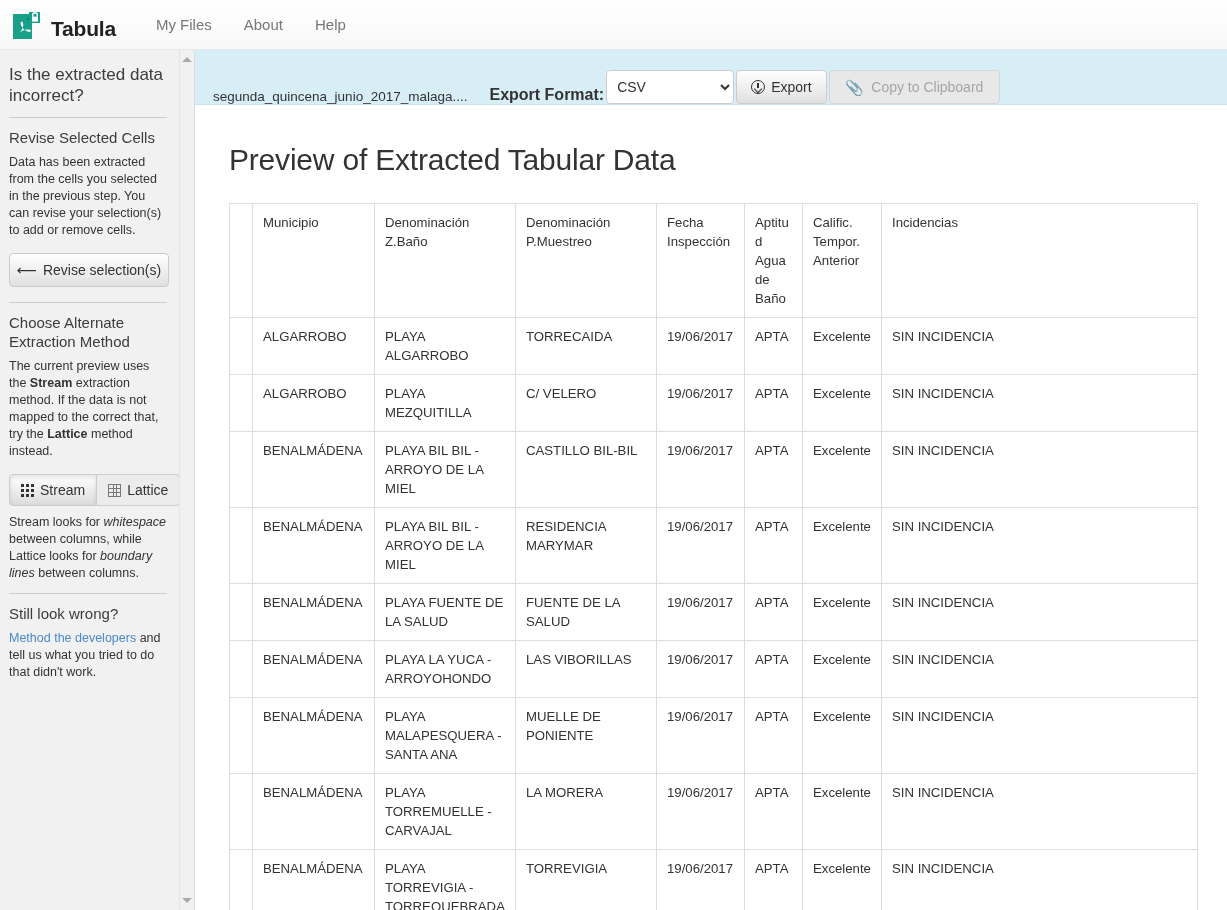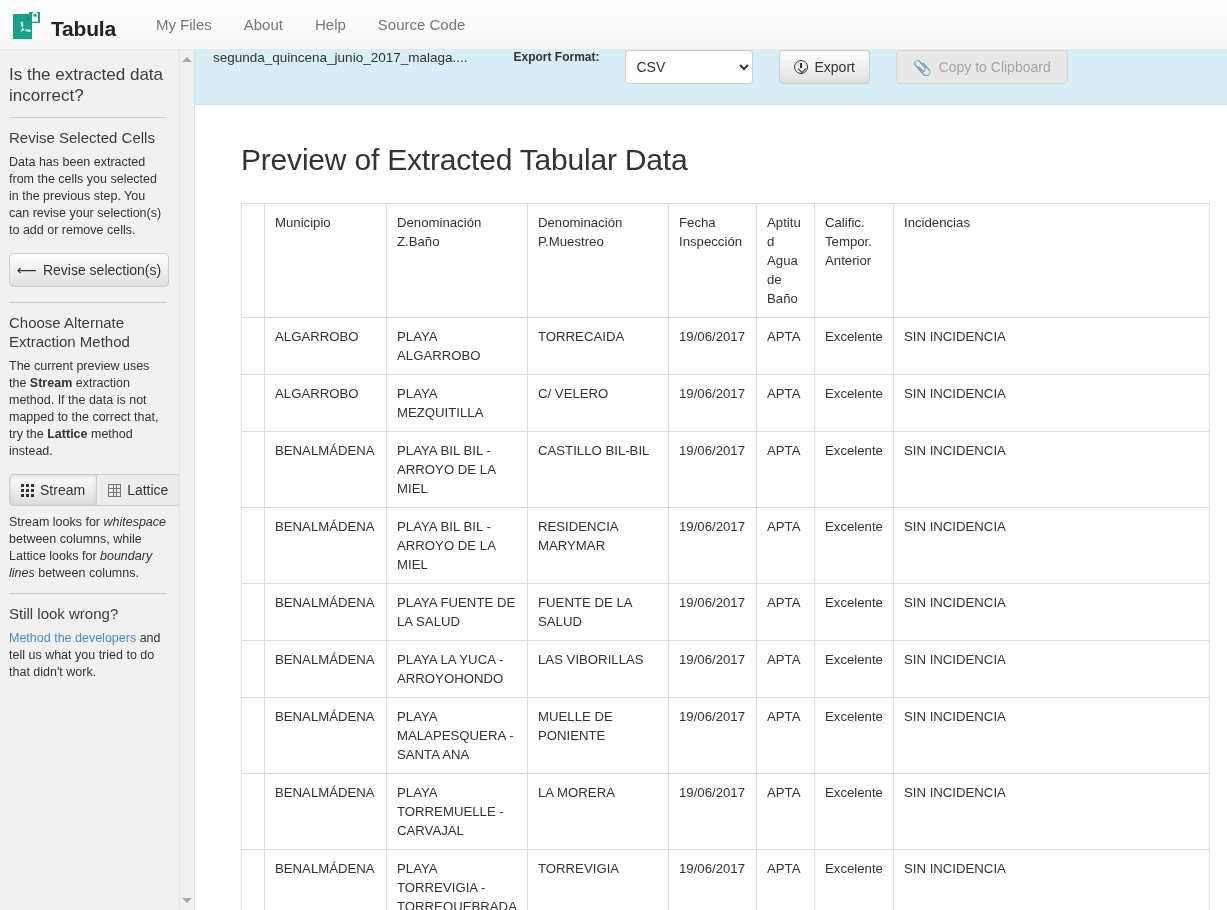--- a/index.html
+++ b/index.html
@@ -213,33 +213,33 @@
     height: 860px;
     overflow: hidden;
     background: #fff;
     position: relative;
   }
   .toolbar {
     background: #d7eef7;
     border-bottom: 1px solid #c8e3ee;
     height: 55px;
     display: flex;
-    align-items: flex-start;
+    align-items: flex-end;
     padding: 0 18px;
-    gap: 26px;
+    gap: 2px;
   }
   .filename {
     font-size: 13.5px;
     color: #333;
     max-width: 280px;
     white-space: nowrap;
     overflow: hidden;
   }
   .export-label {
-    font-size: 12px;
+    font-size: 16px;
     font-weight: bold;
     color: #333;
     margin-left: 20px;
   }
   select.fmt {
     font-family: "Liberation Sans", sans-serif;
     font-size: 14px;
     color: #333;
     height: 34px;
     width: 128px;
@@ -290,21 +290,21 @@
   }
   .clip-icon {
     display: inline-block;
     font-size: 15px;
     color: #aaa;
     transform: rotate(0deg);
   }
 
   
   .content {
-    padding: 0 0 0 12px;
+    padding: 0 0 0 0;
     height: 805px;
     overflow: hidden;
   }
   .page-title {
     font-size: 30px;
     font-weight: normal;
     color: #333;
     margin: 38px 0 26px 34px;
     letter-spacing: -0.2px;
   }
@@ -353,21 +353,20 @@
       <rect x="17" y="3" width="11" height="11" fill="#18a08a"></rect>
       <path d="M20 6 a3 3 0 0 1 6 0 v2 h-1.4 V6 a1.6 1.6 0 0 0 -3.2 0 v2 H20 z" fill="#ffffff"></path>
       <rect x="20" y="7.6" width="6" height="5" fill="#ffffff"></rect>
     </svg>
     <span class="brand-text">Tabula</span>
   </a>
   <div class="nav-links">
     <a class="nav-link">My Files</a>
     <a class="nav-link">About</a>
     <a class="nav-link">Help</a>
-    <a class="nav-link">Source Code</a>
   </div>
 </div>
 
 <div class="page">
 
   <div class="sidebar">
     <div class="sidebar-inner">
 
       <div class="sb-h1">Is the extracted data incorrect?</div>
 

